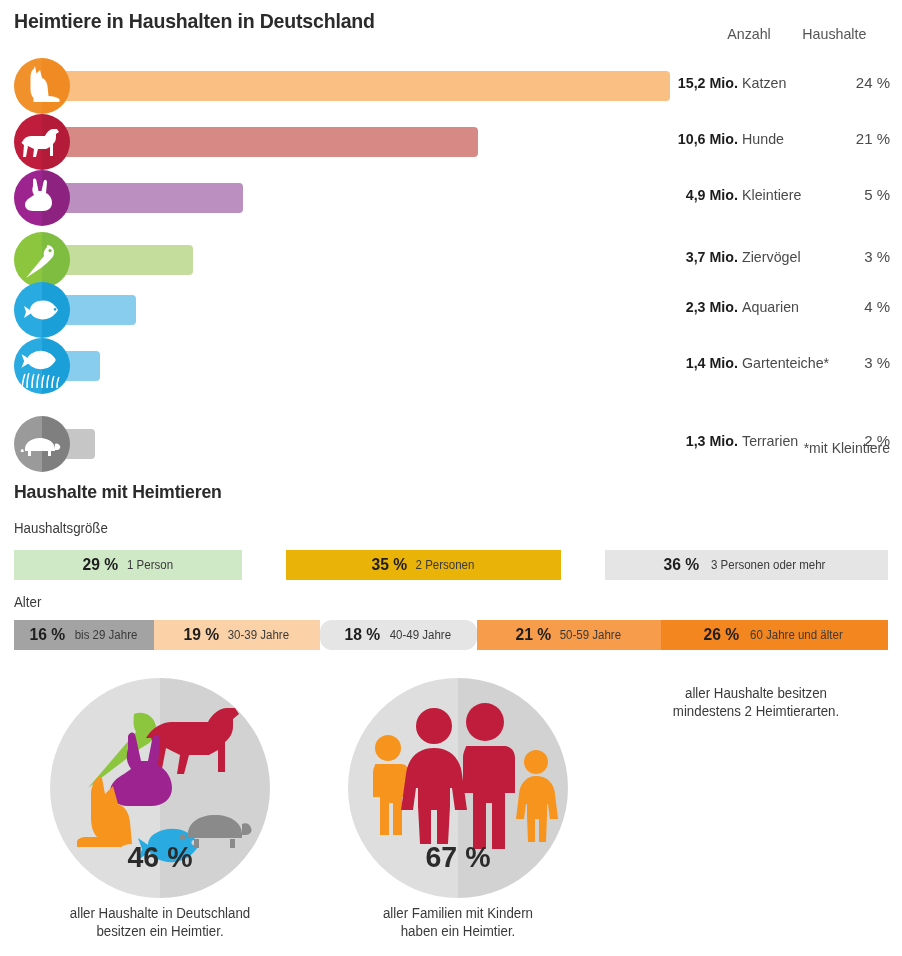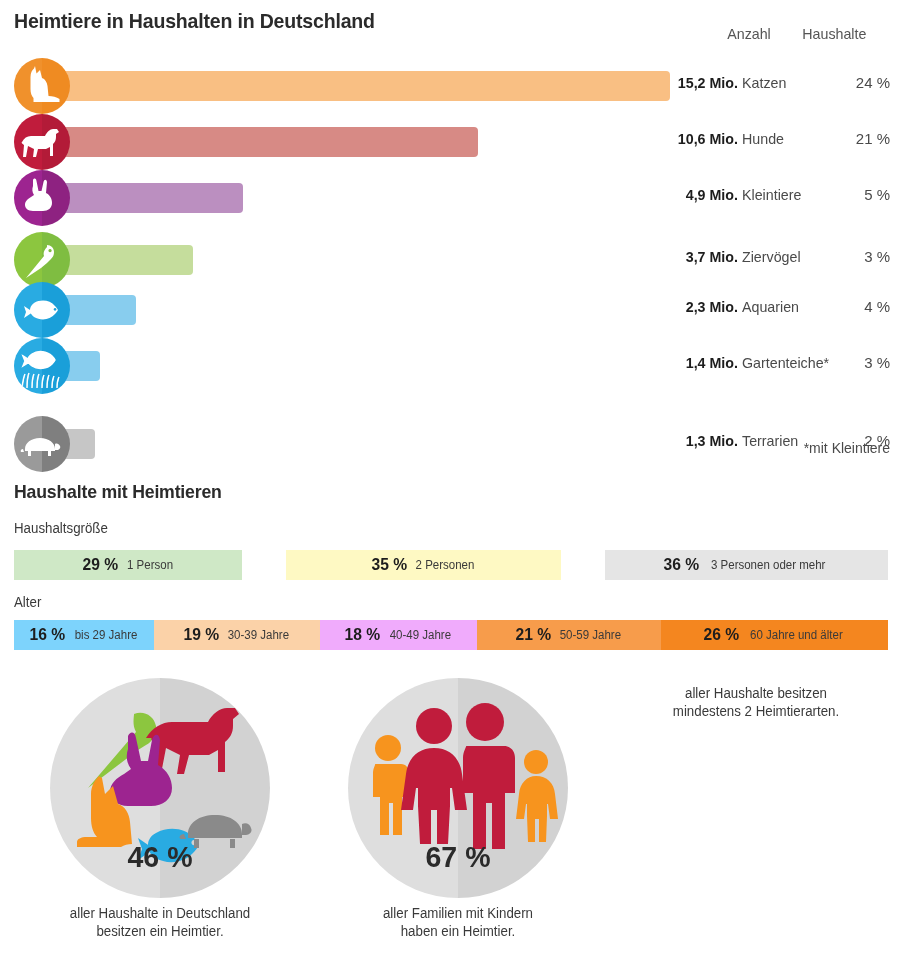--- a/index.html
+++ b/index.html
@@ -234,41 +234,41 @@
 
   <div class="footnote">*mit Kleintiere</div>
 
   <div class="section-title">Haushalte mit Heimtieren</div>
   <div class="sub-label" id="lbl-hhsize">Haushaltsgröße</div>
   <div class="seg-bar" id="bar-hhsize">
       <div class="seg" style="background: rgb(207, 232, 198); width: 29%;">
         <span class="seg-pct">29 %</span>
         <span class="seg-lab">1 Person</span>
       </div>
-      <div class="seg" style="background: #fef9c3; width: 35%;">
+      <div class="seg" style="background: #eab308; width: 35%;">
         <span class="seg-pct">35 %</span>
         <span class="seg-lab">2 Personen</span>
       </div>
       <div class="seg" style="background: #e5e5e5; width: 36%;">
         <span class="seg-pct">36 %</span>
         <span class="seg-lab">3 Personen oder mehr</span>
       </div>
     </div>
 
   <div class="sub-label" id="lbl-age">Alter</div>
   <div class="seg-bar" id="bar-age">
-      <div class="seg" style="background: #7dd3fc; width: 16%; align-items: center;">
+      <div class="seg" style="background: #a3a3a3; width: 16%; align-items: center;">
         <span class="seg-pct">16 %</span>
         <span class="seg-lab">bis 29 Jahre</span>
       </div>
       <div class="seg" style="background: rgb(251, 210, 168); width: 19%;">
         <span class="seg-pct">19 %</span>
         <span class="seg-lab">30-39 Jahre</span>
       </div>
-      <div class="seg" style="background: #f0abfc; width: 18%;">
+      <div class="seg" style="background: #e5e5e5; width: 18%; border-radius: 12px;">
         <span class="seg-pct">18 %</span>
         <span class="seg-lab">40-49 Jahre</span>
       </div>
       <div class="seg" style="background: rgb(247, 156, 75); width: 21%;">
         <span class="seg-pct">21 %</span>
         <span class="seg-lab">50-59 Jahre</span>
       </div>
       <div class="seg" style="background: rgb(244, 134, 31); width: 26%;">
         <span class="seg-pct">26 %</span>
         <span class="seg-lab">60 Jahre und älter</span>

